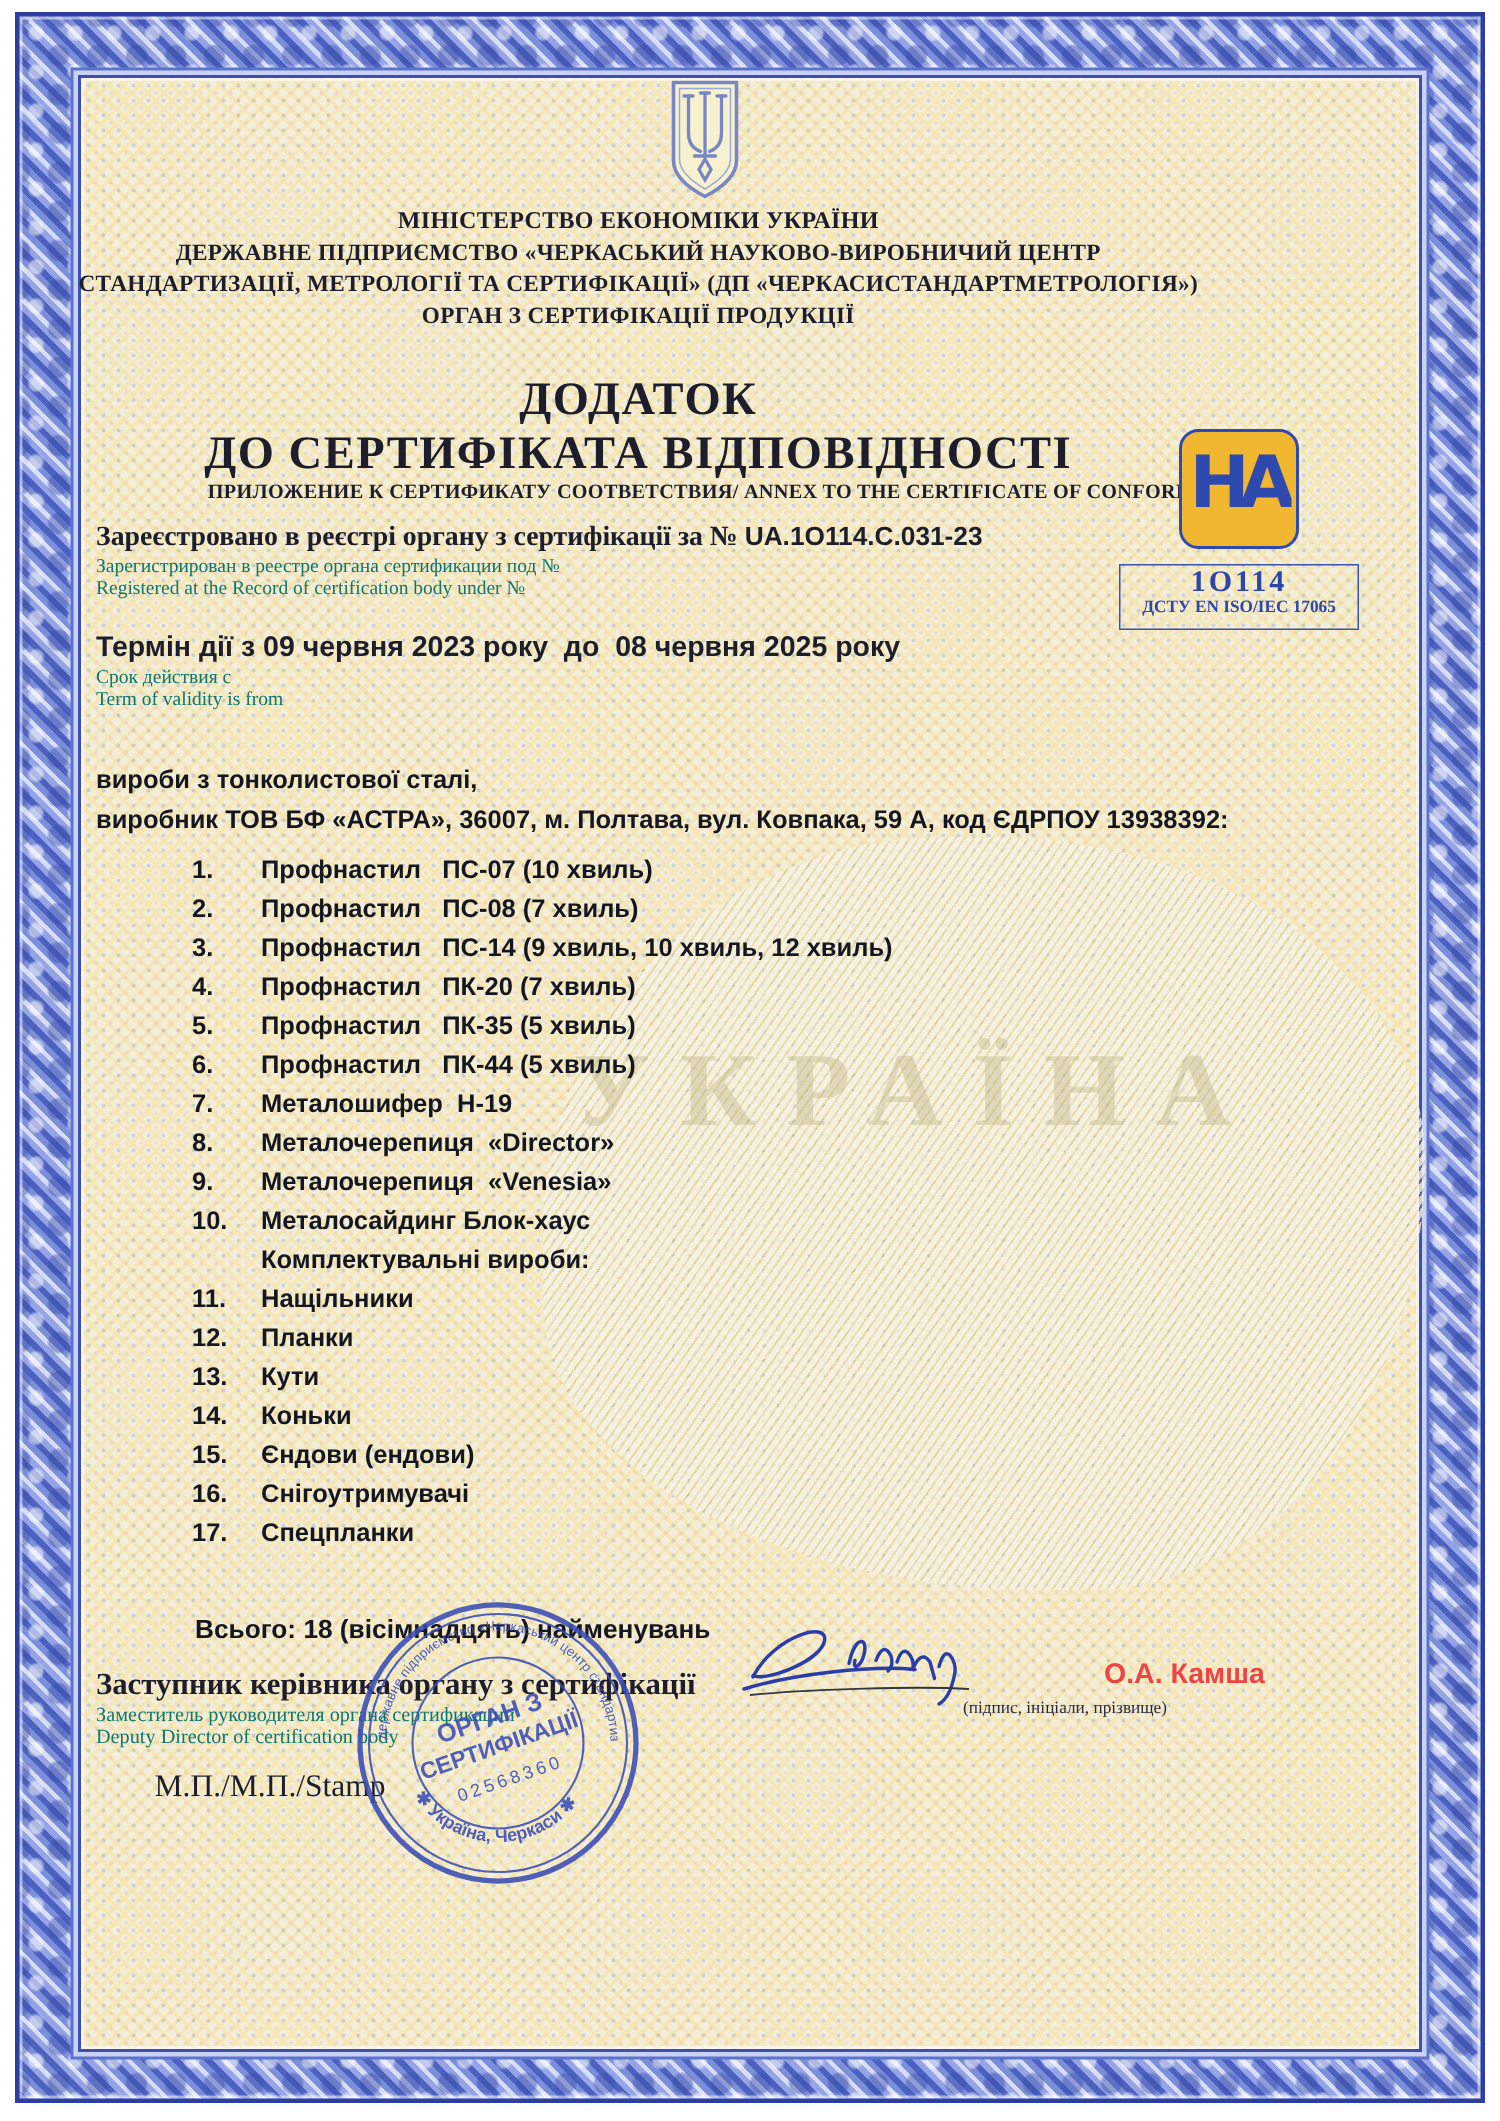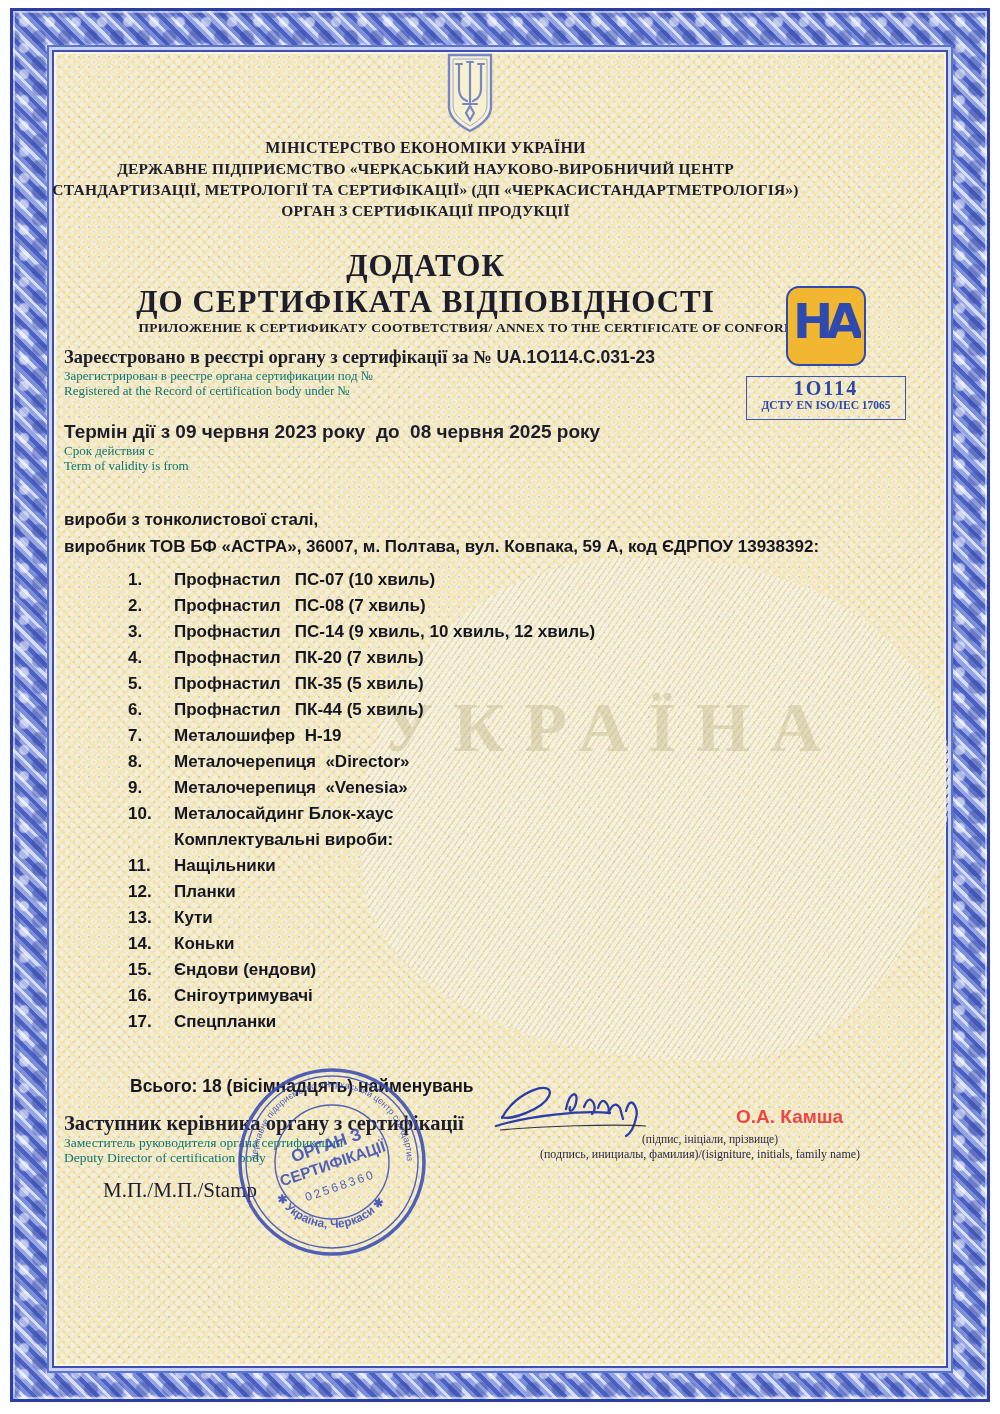--- a/index.html
+++ b/index.html
@@ -233,21 +233,20 @@
       <path d="M72,31 C76,12 85,13 82,25 C80,33 74,36 76,29"></path>
       <path d="M90,29 q5,-13 10,-3 q2,6 -2,10"></path>
       <path d="M104,30 q4,-12 9,-4 q3,5 1,10 q6,-15 12,-6 l3,11"></path>
       <path d="M132,33 q4,-14 9,-5 q3,6 1,12 q-3,14 -10,18"></path>
     </g>
     <path d="M6,52 C46,48 120,46 152,48" fill="none" stroke="#35353f" stroke-width="1.2"></path>
   </svg>
 
   <div class="abs sans-b" style="left:736px;top:1106px;font-size:19px;color:#ef4444;">О.А. Камша</div>
   <div class="caption1">(підпис, ініціали, прізвище)</div>
-  <div class="caption2">(подпись, инициалы, фамилия)/(isigniture, initials, family name)</div>
 
   <div class="abs" style="left:103px;top:1178px;font-size:21px;">М.П./М.П./Stamp</div>
 
   <svg class="stamp-svg" width="196" height="196" viewBox="0 0 196 196">
     <defs>
       <path id="arcTop" d="M 23,98 A 75,75 0 0 1 173,98"></path>
       <path id="arcBot" d="M 32,98 A 66,66 0 0 0 164,98"></path>
     </defs>
     <g fill="none" stroke="#3a4db5">
       <circle cx="98" cy="98" r="92" stroke-width="3.5"></circle>

